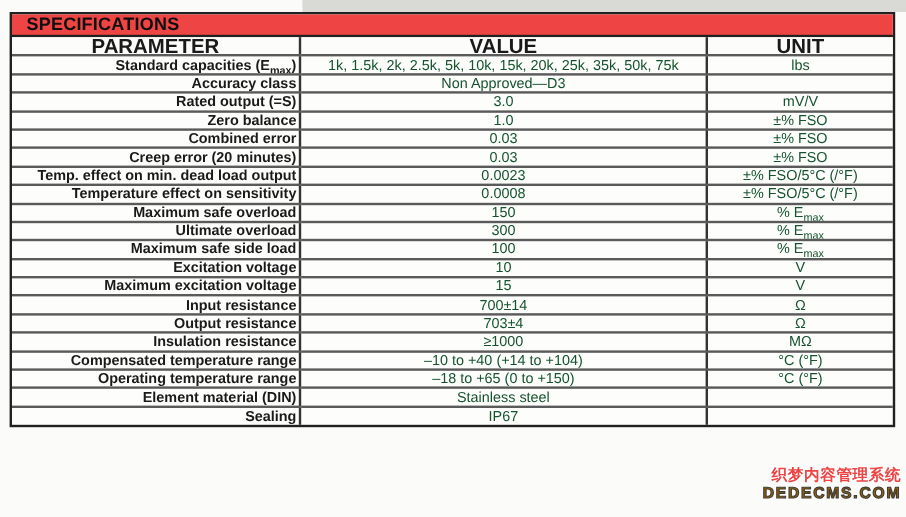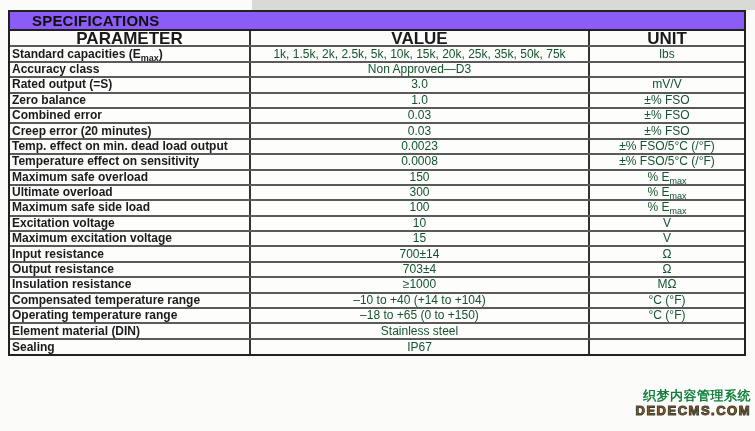--- a/index.html
+++ b/index.html
@@ -16,24 +16,24 @@
     position: absolute; left: 252px; top: 0; width: 503px; height: 10px;
     background: #d9d9d6;
   }
   .spec-table-wrap {
     position: absolute; left: 8px; top: 10px; width: 738px;
     border: 2px solid #212121;
     background: #fdfdfc;
   }
   .title-bar {
     height: 19px;
-    background: #8b5cf6;
+    background: #ef4444;
     border-bottom: 2px solid #212121;
     display: flex; align-items: center;
-    padding-left: 22px;
+    padding-left: 12px;
   }
   .title-bar .title-text {
     font-weight: bold; font-size: 15px; letter-spacing: 0.2px; color: #0f0f0f;
     line-height: 19px;
   }
   table.spec {
     width: 100%;
     border-collapse: collapse;
     table-layout: fixed;
   }
@@ -52,29 +52,29 @@
     white-space: nowrap;
     overflow: hidden;
   }
   table.spec tr:first-child th { border-top: none; }
   table.spec th:first-child, table.spec td:first-child { border-left: none; }
   table.spec th:last-child,  table.spec td:last-child  { border-right: none; }
   table.spec tr:last-child td { border-bottom: none; }
   table.spec th {
     font-weight: bold; text-align: center; background: #fcfcfb; font-size: 17px;
   }
-  td.param { font-weight: bold; text-align: left; padding-left: 5px; }
+  td.param { font-weight: bold; text-align: right; padding-left: 5px; }
   td.val, td.unit { text-align: center; font-weight: normal; color: #14532d; }
   sub { font-size: 9px; line-height: 0; }
   .watermark {
     position: absolute; right: 4px; top: 389px;
     text-align: right; pointer-events: none;
   }
   .watermark .wm-line1 {
-    font-size: 13px; font-weight: bold; color: #15803d;
+    font-size: 13px; font-weight: bold; color: #ef4444;
     letter-spacing: 0.5px;
     text-shadow: 1px 1px 0 #ffffff, -1px -1px 0 #ffffff, 1px -1px 0 #ffffff, -1px 1px 0 #ffffff, 0 0 3px #ffffff;
     line-height: 14px;
   }
   .watermark .wm-line2 {
     font-size: 13px; font-weight: bold; color: #a16207;
     letter-spacing: 1.5px;
     -webkit-text-stroke: 1px #3d3d35;
     text-shadow: 1px 1px 0 #ffffff, -1px -1px 0 #ffffff, 0 0 2px #ffffff;
     line-height: 15px;

